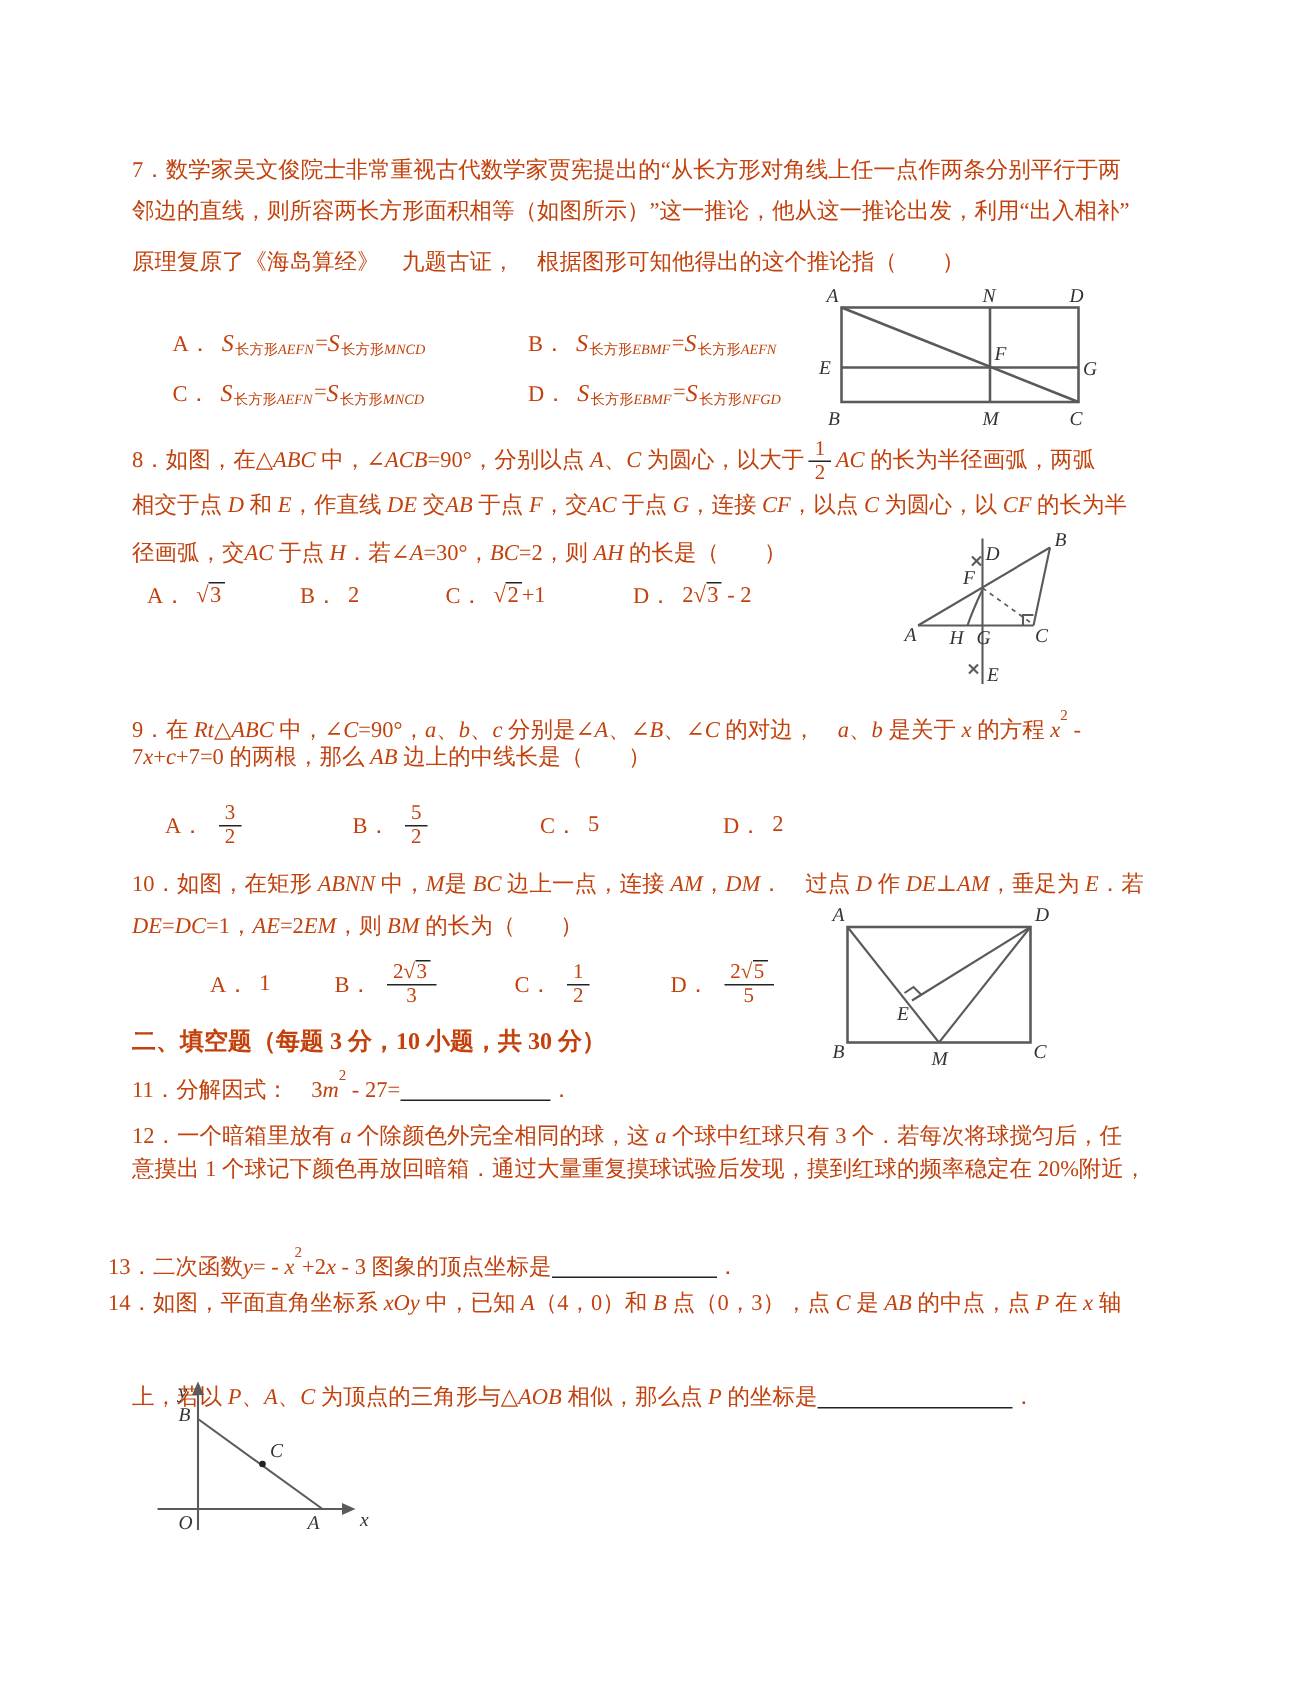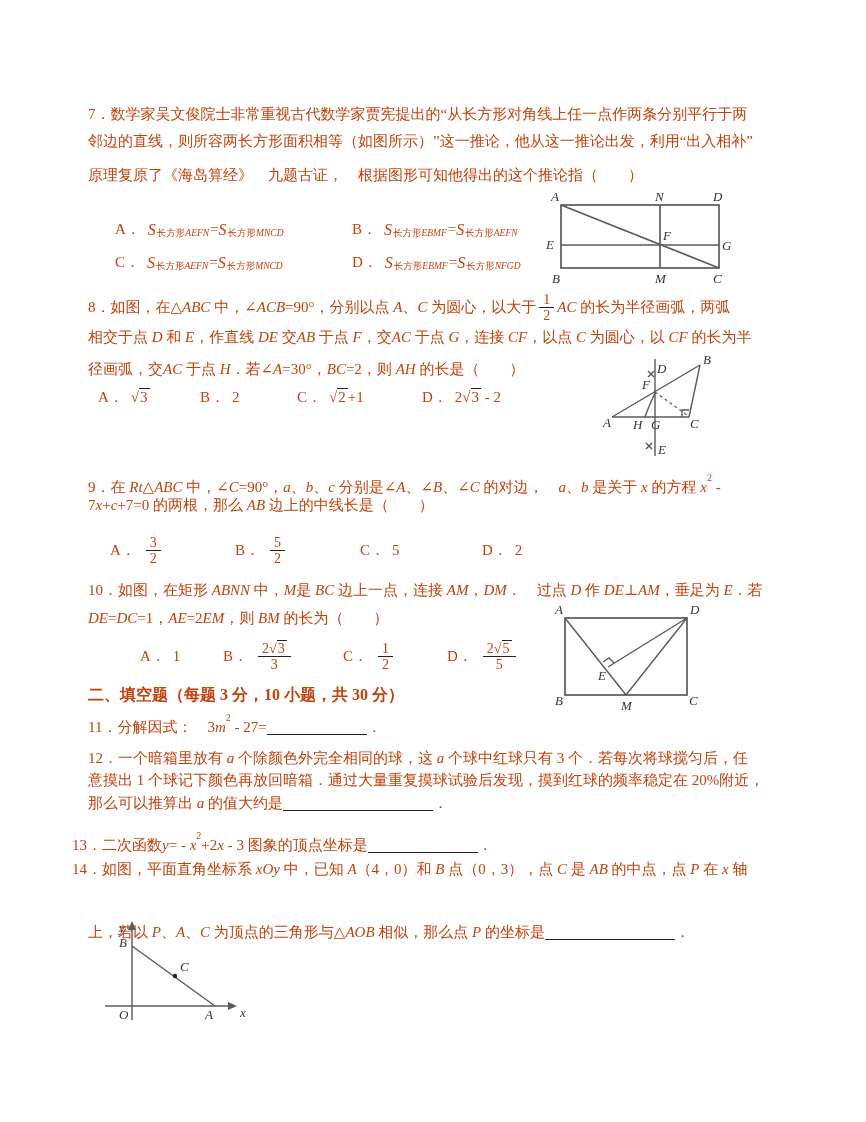--- a/index.html
+++ b/index.html
@@ -218,23 +218,20 @@
   </div>
 
   <div class="line sec-title" style="left:88px;top:684px;">二、填空题（每题 3 分，10 小题，共 30 分）</div>
 
   <div class="line" style="left:88px;top:712px;">
     <span class="mx">11．分解因式：　3<i>m</i></span><sup class="e">2</sup><span class="mx"> - 27=</span><span class="blank" style="width:100px;"></span><span>．</span>
   </div>
 
   <div class="line mx" style="left:88px;top:747px;">12．一个暗箱里放有 <i>a</i> 个除颜色外完全相同的球，这 <i>a</i> 个球中红球只有 3 个．若每次将球搅匀后，任</div>
   <div class="line mx" style="left:88px;top:769px;">意摸出 1 个球记下颜色再放回暗箱．通过大量重复摸球试验后发现，摸到红球的频率稳定在 20%附近，</div>
-  <div class="line" style="left:88px;top:792px;">
-    <span class="mx">那么可以推算出 <i>a</i> 的值大约是</span><span class="blank" style="width:150px;"></span><span>．</span>
-  </div>
 
   <div class="line" style="left:72px;top:830px;">
     <span class="mx">13．二次函数<i>y</i>= - <i>x</i></span><sup class="e">2</sup><span class="mx">+2<i>x</i> - 3 图象的顶点坐标是</span><span class="blank" style="width:110px;"></span><span>．</span>
   </div>
 
   <div class="line mx" style="left:72px;top:858px;">14．如图，平面直角坐标系 <i>xOy</i> 中，已知 <i>A</i>（4，0）和 <i>B</i> 点（0，3），点 <i>C</i> 是 <i>AB</i> 的中点，点 <i>P</i> 在 <i>x</i> 轴</div>
   <div class="line" style="left:88px;top:884px;margin-top:37px;">
     <span class="mx">上，若以 <i>P</i>、<i>A</i>、<i>C</i> 为顶点的三角形与△<i>AOB</i> 相似，那么点 <i>P</i> 的坐标是</span><span class="blank" style="width:130px;"></span><span>．</span>
   </div>
 

